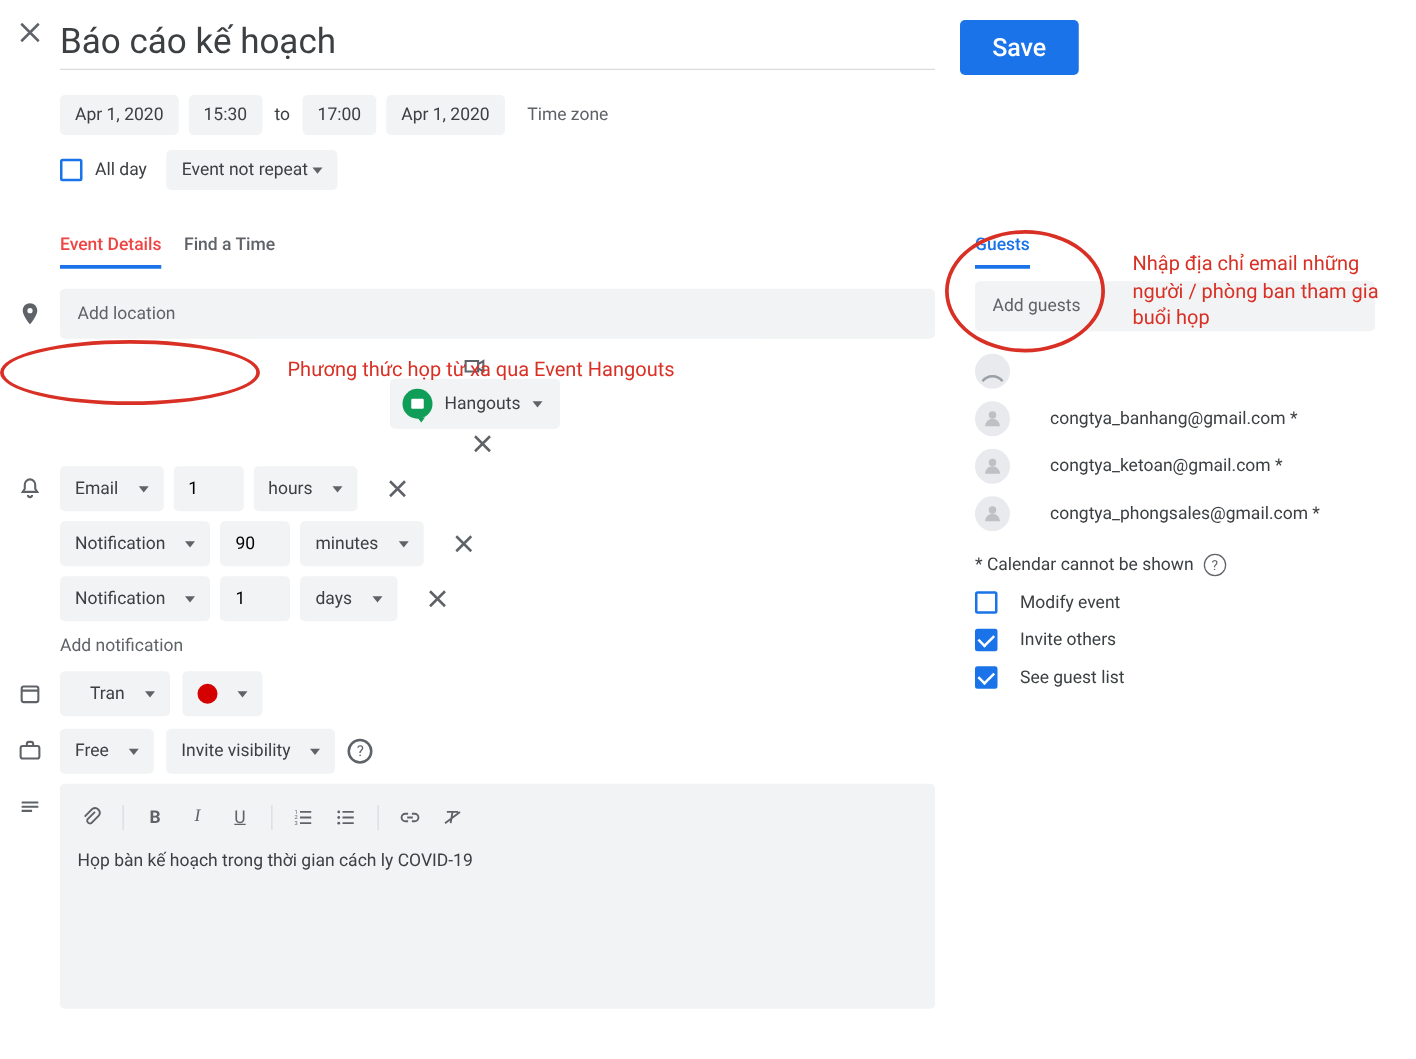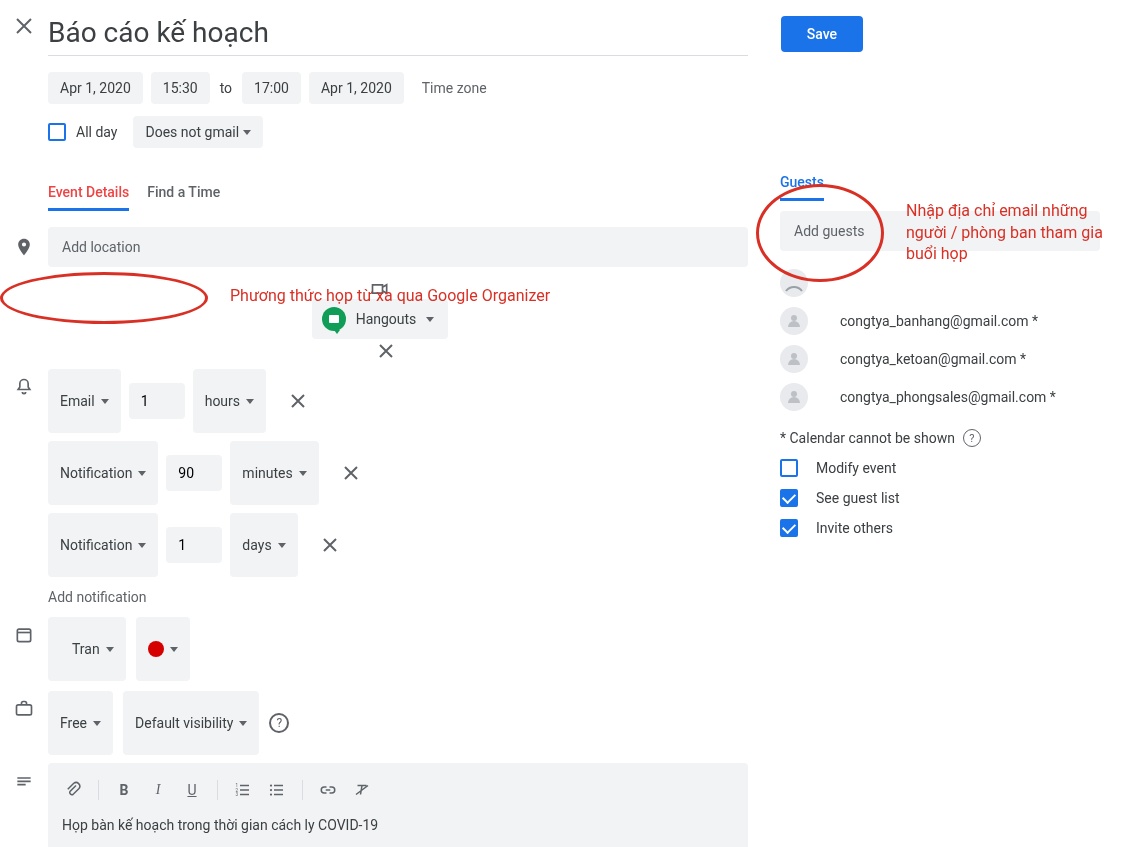--- a/index.html
+++ b/index.html
@@ -1,21 +1,21 @@
 <!DOCTYPE html>
 <html><head>
 <meta charset="utf-8">
 <style>
 * { box-sizing: border-box; margin: 0; padding: 0; font-family: 'Google Sans', Roboto, Arial, sans-serif; }
 body { background: #fff; color: #3c4043; font-size: 14px; width: 1133px; height: 847px; position: relative; }
 .header { display: flex; align-items: flex-start; padding: 14px 0 0 12px; }
 .close-x { width: 24px; height: 24px; display: flex; align-items: center; justify-content: center; cursor: pointer; }
 .title-wrap { flex: 1; margin-left: 12px; }
 .title { font-size: 28px; font-weight: 400; color: #3c4043; border: none; outline: none; width: 700px; padding: 2px 0 6px 0; border-bottom: 1px solid #dadce0; }
-.save-btn { background: #1a73e8; color: #fff; border: none; border-radius: 4px; padding: 10px 26px; font-size: 14px; font-weight: 500; cursor: pointer; margin-right: 270px; margin-top: 2px; }
+.save-btn { background: #1a73e8; color: #fff; border: none; border-radius: 4px; padding: 10px 26px; font-size: 20px; font-weight: 500; cursor: pointer; margin-right: 270px; margin-top: 2px; }
 .datetime-row { margin-left: 48px; margin-top: 16px; display: flex; align-items: center; gap: 8px; font-size: 14px; color: #3c4043; }
 .chip { background: #f1f3f4; border-radius: 4px; padding: 8px 12px; cursor: pointer; }
 .to-text { font-size: 14px; color: #3c4043; padding: 0 2px; }
 .timezone { color: #5f6368; margin-left: 10px; cursor: pointer; }
 .allday-row { margin-left: 48px; margin-top: 12px; display: flex; align-items: center; gap: 10px; }
 .checkbox { width: 18px; height: 18px; border: 2px solid #1a73e8; border-radius: 2px; display: inline-flex; align-items: center; justify-content: center; cursor: pointer; }
 .checkbox.checked { background: #1a73e8; }
 .checkbox.checked::after { content: ""; width: 6px; height: 10px; border: solid #fff; border-width: 0 2px 2px 0; transform: rotate(45deg); margin-top: -2px; }
 .repeat-chip { background: #f1f3f4; border-radius: 4px; padding: 8px 12px; cursor: pointer; display: flex; align-items: center; gap: 4px; }
 .caret { width: 0; height: 0; border-left: 4px solid transparent; border-right: 4px solid transparent; border-top: 5px solid #5f6368; }
@@ -28,21 +28,21 @@
 .row { display: flex; align-items: center; margin-top: 10px; }
 .icon-col { width: 48px; display: flex; justify-content: center; color: #5f6368; }
 .location-input { width: 700px; background: #f1f3f4; border: none; border-radius: 4px; padding: 12px 14px; font-size: 14px; color: #3c4043; outline: none; }
 .location-input::placeholder { color: #5f6368; }
 .hangouts-chip { background: #f1f3f4; border-radius: 4px; padding: 8px 14px 8px 10px; display: inline-flex; align-items: center; gap: 10px; cursor: pointer; }
 .hangouts-icon { width: 24px; height: 24px; background: #0f9d58; border-radius: 50%; display: flex; align-items: center; justify-content: center; position: relative; }
 .hangouts-icon::after { content: ""; position: absolute; bottom: -3px; left: 12px; width: 0; height: 0; border-left: 3px solid transparent; border-right: 3px solid transparent; border-top: 4px solid #0f9d58; }
 .hangouts-icon-inner { width: 10px; height: 8px; background: #fff; border-radius: 1px; }
 .remove-x { margin-left: 12px; width: 24px; height: 24px; display: flex; align-items: center; justify-content: center; cursor: pointer; color: #5f6368; }
 .notif-row { display: flex; gap: 8px; align-items: center; margin-top: 8px; margin-left: 48px; }
-.select-chip { background: #f1f3f4; border-radius: 4px; padding: 24px 12px; display: flex; align-items: center; gap: 6px; cursor: pointer; }
+.select-chip { background: #f1f3f4; border-radius: 4px; padding: 10px 12px; display: flex; align-items: center; gap: 16px; cursor: pointer; }
 .num-input { background: #f1f3f4; border-radius: 4px; padding: 10px 12px; width: 56px; border: none; outline: none; font-size: 14px; }
 .add-notif { margin-left: 48px; margin-top: 12px; color: #5f6368; cursor: pointer; }
 .calendar-row { margin-left: 48px; margin-top: 16px; display: flex; gap: 10px; align-items: center; }
 .color-dot { width: 16px; height: 16px; border-radius: 50%; background: #d50000; }
 .free-row { margin-left: 48px; margin-top: 14px; display: flex; gap: 10px; align-items: center; }
 .help-circle { width: 20px; height: 20px; border: 2px solid #5f6368; border-radius: 50%; display: flex; align-items: center; justify-content: center; font-size: 12px; color: #5f6368; cursor: pointer; }
 .desc-box { margin-left: 48px; margin-top: 14px; width: 700px; background: #f1f3f4; border-radius: 4px; padding: 8px 10px 8px 10px; min-height: 180px; }
 .toolbar { display: flex; align-items: center; gap: 4px; padding: 4px 0 10px 0; }
 .tb-btn { width: 30px; height: 30px; display: flex; align-items: center; justify-content: center; cursor: pointer; color: #5f6368; border-radius: 4px; }
 .tb-sep { width: 1px; height: 20px; background: #dadce0; margin: 0 6px; }
@@ -84,21 +84,21 @@
   <div class="to-text">to</div>
   <div class="chip">17:00</div>
   <div class="chip">Apr 1, 2020</div>
   <div class="timezone">Time zone</div>
 </div>
 
 <div class="allday-row">
   <span class="checkbox"></span>
   <span>All day</span>
   <div class="repeat-chip" style="margin-left:6px;">
-    <span>Does not gmail</span>
+    <span>Event not repeat</span>
     <span class="caret"></span>
   </div>
 </div>
 
 <div class="layout">
   <div class="left">
 
     <div class="tabs">
       <div class="tab active">Event Details</div>
       <div class="tab">Find a Time</div>
@@ -218,21 +218,21 @@
             <path d="M9 7V5a2 2 0 0 1 2-2h2a2 2 0 0 1 2 2v2" fill="none" stroke="#5f6368" stroke-width="2"></path>
           </svg>
       </div>
     </div>
     <div class="free-row" style="margin-top:-28px;">
       <div class="select-chip">
           <span>Free</span>
           <span class="caret"></span>
         </div>
       <div class="select-chip">
-          <span>Default visibility</span>
+          <span>Invite visibility</span>
           <span class="caret"></span>
         </div>
       <div class="help-circle">?</div>
     </div>
 
     <div class="row" style="margin-top:18px;">
       <div class="icon-col">
         <svg width="20" height="20" viewBox="0 0 24 24">
             <path d="M4 6h16 M4 10h16 M4 14h10" stroke="#5f6368" stroke-width="2"></path>
           </svg>
@@ -276,21 +276,21 @@
             <svg width="18" height="18" viewBox="0 0 24 24">
               <path d="M6 6h12 M12 6l-2 12 M4 18l16-12" stroke="#5f6368" stroke-width="2"></path>
             </svg>
           </div>
       </div>
       <div class="desc-text">Họp bàn kế hoạch trong thời gian cách ly COVID-19</div>
     </div>
   </div>
 
   <div class="right">
-    <div class="guests-header-row" style="margin-top:18px;align-items:flex-end;">
+    <div class="guests-header-row" style="margin-top:28px;align-items:flex-end;">
       <div class="guests-tab">Guests</div>
     </div>
     <input class="guests-input" placeholder="Add guests" style="">
     <div class="organizer-row">
       <div class="avatar">
         <svg width="28" height="28" viewBox="0 0 28 28">
             <path d="M 6 22 A 10 10 0 0 1 22 22" fill="none" stroke="#9aa0a6" stroke-width="2"></path>
           </svg>
       </div>
       <div>&nbsp;</div>
@@ -328,25 +328,25 @@
       <span>* Calendar cannot be shown</span>
       <div class="help-circle">?</div>
     </div>
 
     <div class="perm-row">
       <span class="checkbox"></span>
       <span>Modify event</span>
     </div>
     <div class="perm-row">
       <span class="checkbox checked"></span>
-      <span>See guest list</span>
+      <span>Invite others</span>
     </div>
     <div class="perm-row">
       <span class="checkbox checked"></span>
-      <span>Invite others</span>
+      <span>See guest list</span>
     </div>
   </div>
 </div>
 
 <div class="anno-ellipse" style="left:0px; top:272px; width:208px; height:52px;"></div>
-<div class="anno" style="left:230px; top:286px;">Phương thức họp từ xa qua Google Organizer</div>
+<div class="anno" style="left:230px; top:286px;">Phương thức họp từ xa qua Event Hangouts</div>
 <div class="anno-ellipse" style="left:756px; top:184px; width:128px; height:98px;"></div>
 <div class="anno" style="left:906px; top:200px; width:220px; line-height:1.35;">Nhập địa chỉ email những người / phòng ban tham gia buổi họp</div>
 
 </body></html>

